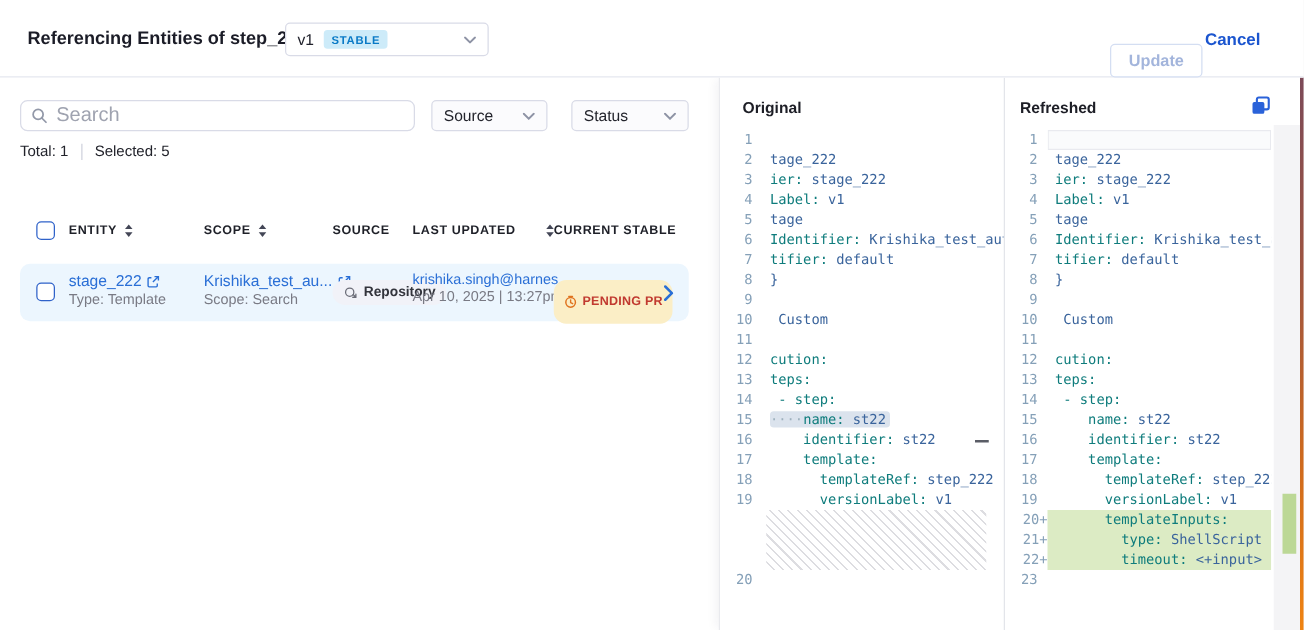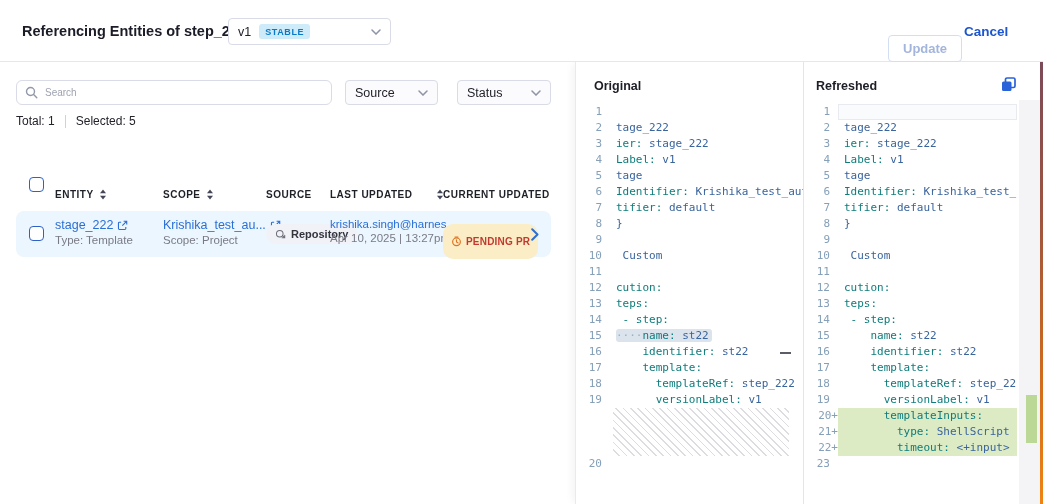--- a/index.html
+++ b/index.html
@@ -15,31 +15,31 @@
   .version-select { position:absolute; left:228px; top:18px; width:163px; height:27px; border:1px solid #d9dbe7; border-radius:4px; background:#fff; display:flex; align-items:center; padding:0 9px; gap:8px; cursor:pointer; }
   .version-label { font-size:12.5px; color:#20212b; }
   .stable-badge { background:var(--stable-badge-bg,#cdebf9); color:var(--stable-badge-text,#0a7ac6); font-size:9px; font-weight:700; letter-spacing:.6px; padding:2.5px 6px; border-radius:3px; }
   .chev { margin-left:auto; display:flex; }
   .update-btn { position:absolute; left:888px; top:19px; height:27px; padding:0 14px; background:#fff; border:1px solid #d4def2; border-radius:4px; color:#a3b5dc; font-size:13px; font-weight:700; font-family:inherit;margin-top:16px; }
   .cancel-btn { position:absolute; left:964px; top:24px; color:var(--cancel-blue,#1b55cf); font-size:13.5px; font-weight:700; cursor:pointer; }
 
   
   .listpane { position:absolute; left:0; top:62px; width:575px; height:442px; background:#fff; }
   .search-box { position:absolute; left:16px; top:18px; width:316px; height:25px; border:1px solid #d9dbe7; border-radius:6px; display:flex; align-items:center; padding:0 8px; gap:7px; background:#fff; }
-  .search-box input { border:none; outline:none; flex:1; font-size:10px; font-family:inherit; color:#33343c; background:transparent; }
+  .search-box input { border:none; outline:none; flex:1; font-size:16px; font-family:inherit; color:#33343c; background:transparent; }
   .search-box input::placeholder { color:#9fa3b0; }
   .dropdown { position:absolute; top:18px; height:25px; border:1px solid #d9dbe7; border-radius:4px; background:#fbfbfd; display:flex; align-items:center; padding:0 9px; font-size:12.5px; color:#23242c; cursor:pointer; }
   .dd-source { left:345px; width:93px; }
   .dd-status { left:457px; width:94px; }
   .stats { position:absolute; left:16px; top:52px; display:flex; align-items:center; font-size:12px; color:#22232b; }
   .stats-divider { width:1px; height:13px; background:#cfd2dd; margin:0 10px; }
 
   .thead { position:absolute; left:0; top:113px; width:575px; height:22px; }
   .checkbox { width:15px; height:15px; border:1.6px solid #2f62c9; border-radius:4px; background:#fff; cursor:pointer; }
-  .th { position:absolute; top:4px; display:flex; align-items:center; gap:5px; font-size:10px; font-weight:700; letter-spacing:.5px; color:#1e2028;margin-top:10px; }
+  .th { position:absolute; top:4px; display:flex; align-items:center; gap:5px; font-size:10px; font-weight:700; letter-spacing:.5px; color:#1e2028; }
   .sort-ic { display:flex; cursor:pointer; }
 
   .row { position:absolute; left:16px; top:149px; width:535px; height:46px; background:var(--row-bg,#ecf6fe); border-radius:8px; cursor:pointer; }
   .cell-link { font-size:12.5px; font-weight:500; color:var(--link-blue,#2a6fd6); display:flex; align-items:center; gap:4px; text-decoration:none; }
   .cell-sub { font-size:11.5px; color:#797a84; margin-top:2px; }
   .repo-pill { position:absolute; left:250px; top:13px; height:20px; background:#f1f2f8; border-radius:10px; display:flex; align-items:center; gap:5px; padding:0 9px; font-size:11px; font-weight:600; color:#33343c; }
   .status-pill { position:absolute; left:427px; top:13px; height:35px; background:var(--pending-bg,#fbeec6); border-radius:10px; display:flex; align-items:center; gap:4px; padding:0 8px; font-size:10px; font-weight:700; letter-spacing:.2px; color:var(--pending-text,#c13a30); }
 
   
   .diffpane { position:absolute; left:575px; top:62px; width:431px; height:442px; background:#fff; border-left:1px solid #e9eaee; box-shadow:-4px 0 8px -2px rgba(40,41,61,.06); }
@@ -153,21 +153,21 @@
       <div class="th" style="left:330px;gap:24px;">
         <span>LAST UPDATED</span>
         <span class="sort-ic">
           <svg width="8" height="11" viewBox="0 0 8 11">
               <path d="M4 0.5 L7 4.2 H1 Z" fill="#434656"></path>
               <path d="M4 10.5 L1 6.8 H7 Z" fill="#434656"></path>
             </svg>
         </span>
       </div>
       <div class="th" style="left:443px;">
-        <span>CURRENT UPDATED</span>
+        <span>CURRENT STABLE</span>
       </div>
     </div>
 
     <div class="row">
       <div class="checkbox" style="position:absolute;left:13px;top:15px;"></div>
 
       <div style="position:absolute;left:39px;top:7px;">
         <a class="cell-link">
           <span>stage_222</span>
           <span style="display:flex;">
@@ -183,21 +183,21 @@
       <div style="position:absolute;left:147px;top:7px;">
         <a class="cell-link">
           <span>Krishika_test_au...</span>
           <span style="display:flex;">
             <svg width="11" height="11" viewBox="0 0 12 12">
                 <path d="M4.5 2.4 H2.6 a1 1 0 0 0 -1 1 v6 a1 1 0 0 0 1 1 h6 a1 1 0 0 0 1-1 V7.5" fill="none" stroke="#2a6fd6" stroke-width="1.2"></path>
                 <path d="M7.2 1.4 h3.4 v3.4 M10.4 1.6 L5.8 6.2" fill="none" stroke="#2a6fd6" stroke-width="1.2"></path>
               </svg>
           </span>
         </a>
-        <div class="cell-sub">Scope: Project</div>
+        <div class="cell-sub">Scope: Search</div>
       </div>
 
       <div class="repo-pill">
         <span style="display:flex;">
           <svg width="11" height="11" viewBox="0 0 12 12">
               <circle cx="5.2" cy="5.2" r="3.6" fill="none" stroke="#6b6d78" stroke-width="1.1"></circle>
               <path d="M8.2 7.2 L10.6 9.6 M10.6 6.8 v2.8 h-2.8" fill="none" stroke="#6b6d78" stroke-width="1.1" stroke-linecap="round"></path>
             </svg>
         </span>
         <span>Repository</span>

